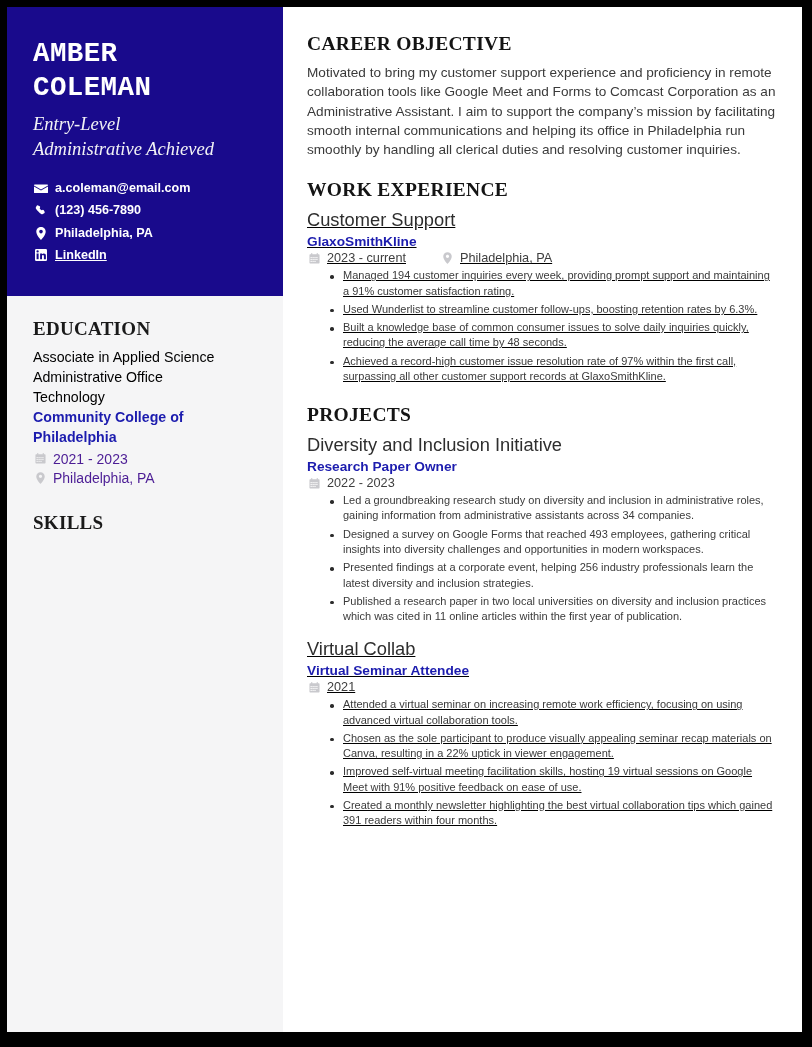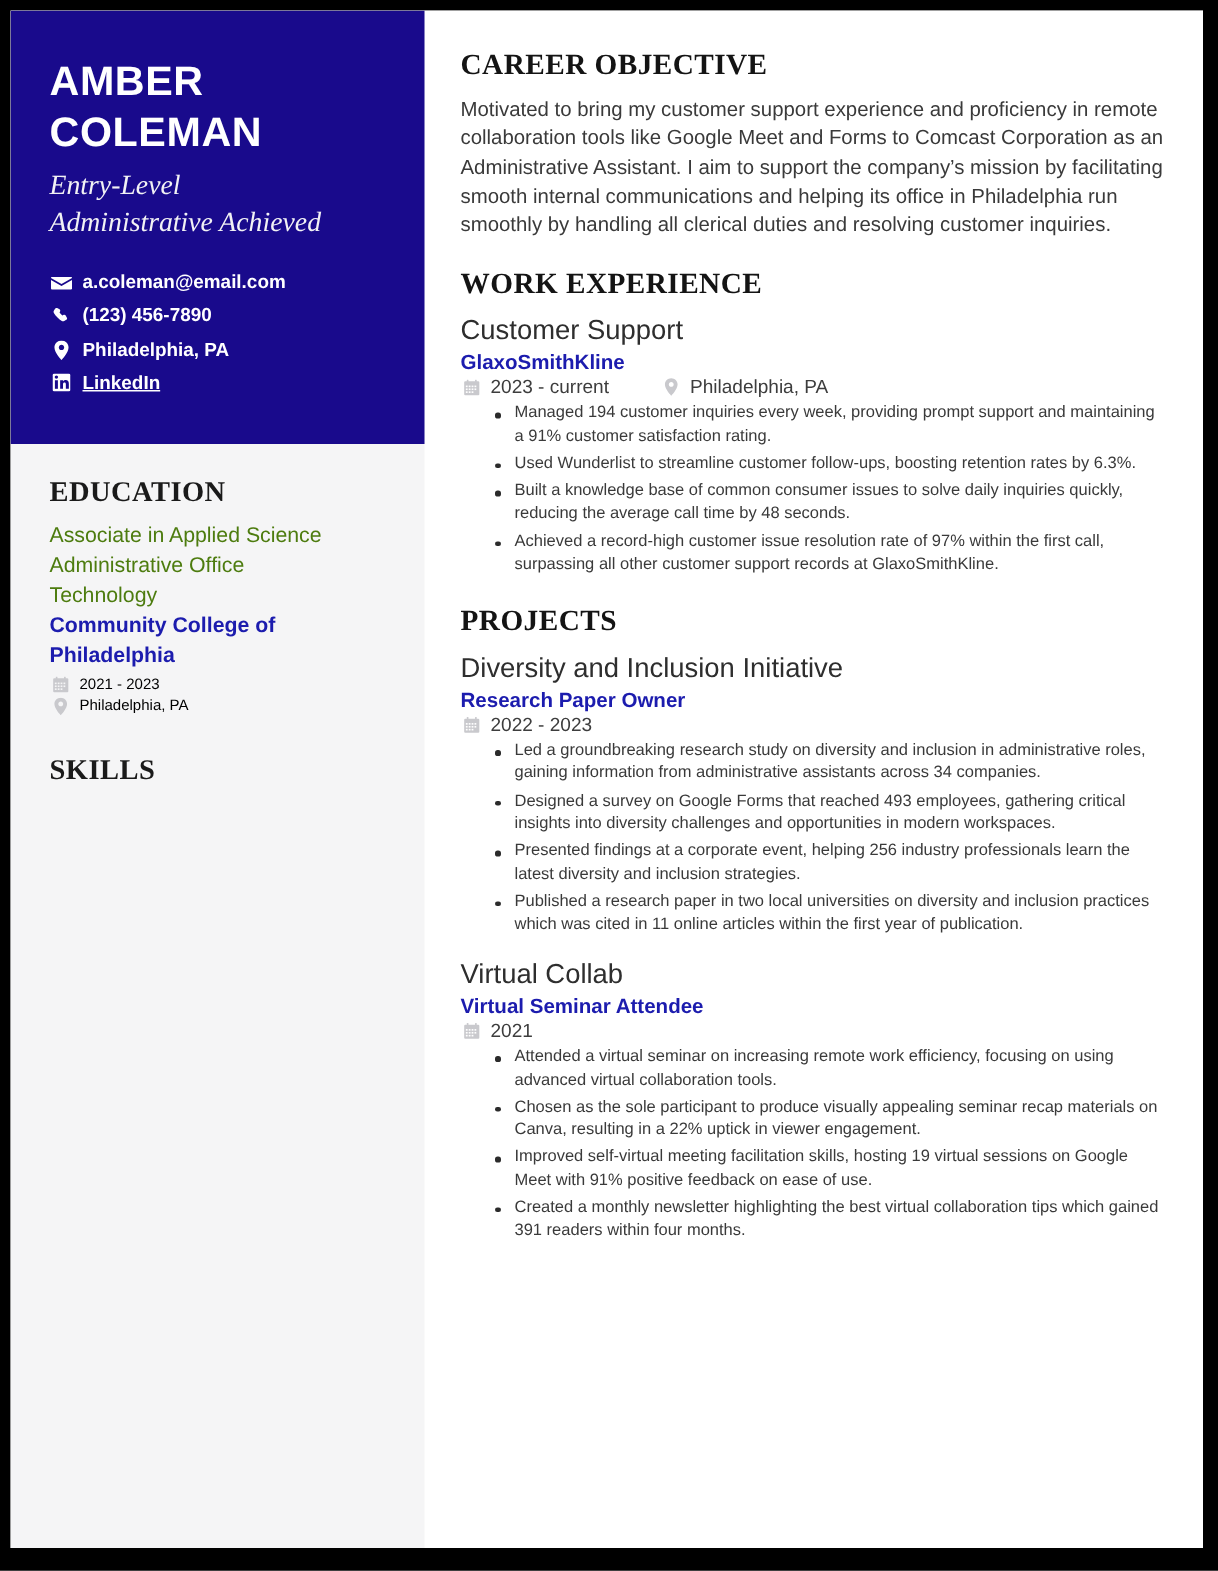--- a/index.html
+++ b/index.html
@@ -33,21 +33,21 @@
     background: #f5f5f6;
     position: relative;
   }
   .sidebar-header {
     background: #190a8c;
     padding: 30px 26px 26px 26px;
     min-height: 207px;
     box-sizing: border-box;
   }
   .name {
-    font-family: Liberation Sans, sans-serif;
+    font-family: Liberation Mono, monospace;
     font-weight: bold;
     color: #ffffff;
     font-size: 27.5px;
     line-height: 1.24;
     letter-spacing: 0.4px;
     text-transform: uppercase;
     margin: 0 0 7px 0;
   }
   .job-title {
     font-family: "Liberation Serif", serif;
@@ -96,35 +96,35 @@
     font-weight: bold;
     font-size: 19px;
     letter-spacing: 0.3px;
     color: #1a1a1a;
     text-transform: uppercase;
     margin: 0 0 7px 0;
   }
   .edu-degree {
     font-size: 14.2px;
     line-height: 1.42;
-    color: #4d7c0f;
+    color: #000000;
     margin: 0;
   }
   .edu-school {
     font-size: 14.2px;
     line-height: 1.42;
     color: #1c1cae;
     font-weight: bold;
     margin: 0;
   }
   .meta-line {
     display: flex;
     align-items: center;
-    font-size: 10px;
-    color: #000000;
+    font-size: 14px;
+    color: #4c1d95;
     margin-top: 3px;
   }
   .meta-line .ico {
     width: 14px;
     flex: 0 0 14px;
     margin-right: 6px;
     display: inline-flex;
     align-items: center;
     justify-content: center;
     color: #c9c9cd;
@@ -172,21 +172,21 @@
     text-transform: uppercase;
     margin: 0 0 8px 0;
   }
   .objective-text {
     font-size: 13.6px;
     line-height: 1.42;
     color: #3a3a3a;
     margin: 0;
   }
   .entry { margin-bottom: 14px; }
-  .entry:last-child { margin-bottom: 0; }
+  .entry:last-child { margin-bottom: 0; text-decoration: underline; }
   .entry-title {
     font-size: 18.3px;
     line-height: 1.25;
     color: #2e2e2e;
     font-weight: normal;
     margin: 0 0 2px 0;
   }
   .entry-org {
     font-size: 13.7px;
     font-weight: bold;

